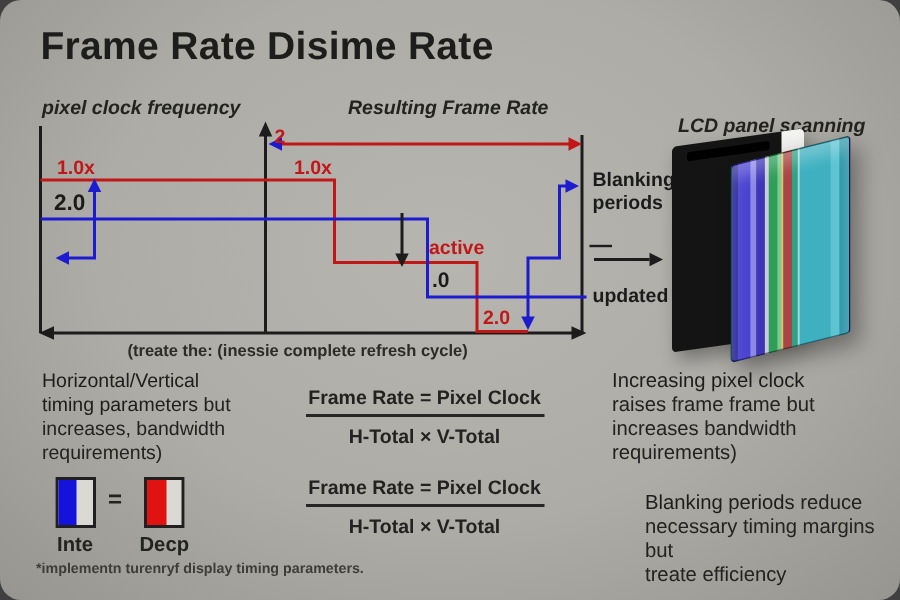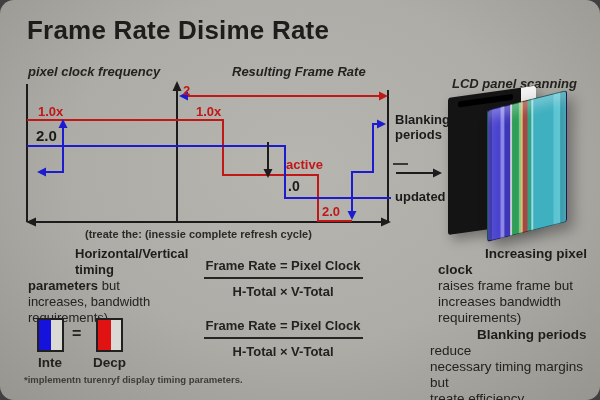--- a/index.html
+++ b/index.html
@@ -16,21 +16,21 @@
   .axis-fill{fill:#1c1c1c;}
   .red{stroke:#c21717;stroke-width:2;fill:none;}
   .red-fill{fill:#c21717;}
   .blue{stroke:#1d1bd0;stroke-width:2;fill:none;}
   .blue-fill{fill:#1d1bd0;}
   .lbl{font-weight:700;}
   .lbl-red{color:#c21717;}
   .lbl-dark{color:#1b1b1b;}
   .caption{left:85px;top:228px;font-size:11px;color:#2b2b28;font-weight:600;}
   .textblock{font-size:13px;line-height:16px;color:#222220;font-weight:500;}
-  .textblock b{font-weight:700;color:#1d1d1b;margin-left:47px;}
+  .textblock b{font-weight:400;color:#1d1d1b;}
   .formula{width:170px;text-align:center;color:#222220;}
   .formula .num{display:inline-block;font-size:13px;font-weight:700;padding:0 2px 4px 2px;border-bottom:2px solid #262624;}
   .formula .den{font-size:13px;font-weight:700;margin-top:5px;}
   .legend-box{width:27px;height:34px;border:2px solid #202020;display:flex;background:#dbd9d3;box-sizing:border-box;}
   .legend-box .fill{height:100%;}
   .legend-label{font-size:13.5px;font-weight:600;color:#22221f;}
   .eq{font-size:16px;font-weight:700;color:#22221f;}
   .footnote{left:24px;top:374px;font-size:9.5px;font-weight:600;color:#3c3c38;}
   
   .panel-wrap{left:440px;top:76px;width:158px;height:176px;}
@@ -124,21 +124,21 @@
 
     <div class="abs formula" style="left:198px;top:256px;">
       <span class="num">Frame Rate = Pixel Clock</span>
       <div class="den">H-Total × V-Total</div>
     </div>
     <div class="abs formula" style="left:198px;top:316px;">
       <span class="num">Frame Rate = Pixel Clock</span>
       <div class="den">H-Total × V-Total</div>
     </div>
 
-    <div class="abs textblock" style="left:438px;top:246px;width:155px;font-size:13.5px;line-height:16px;">
+    <div class="abs textblock" style="left:408px;top:246px;width:155px;font-size:13.5px;line-height:16px;">
       <b>Increasing pixel clock</b><br>
       <span>raises frame frame but</span><br>
       <span>increases bandwidth</span><br>
       <span>requirements)</span>
     </div>
 
     <div class="abs textblock" style="left:430px;top:327px;width:165px;font-size:13.5px;line-height:16px;">
       <b>Blanking periods</b><span> reduce</span><br>
       <span>necessary timing margins but</span><br>
       <span>treate efficiency</span>

